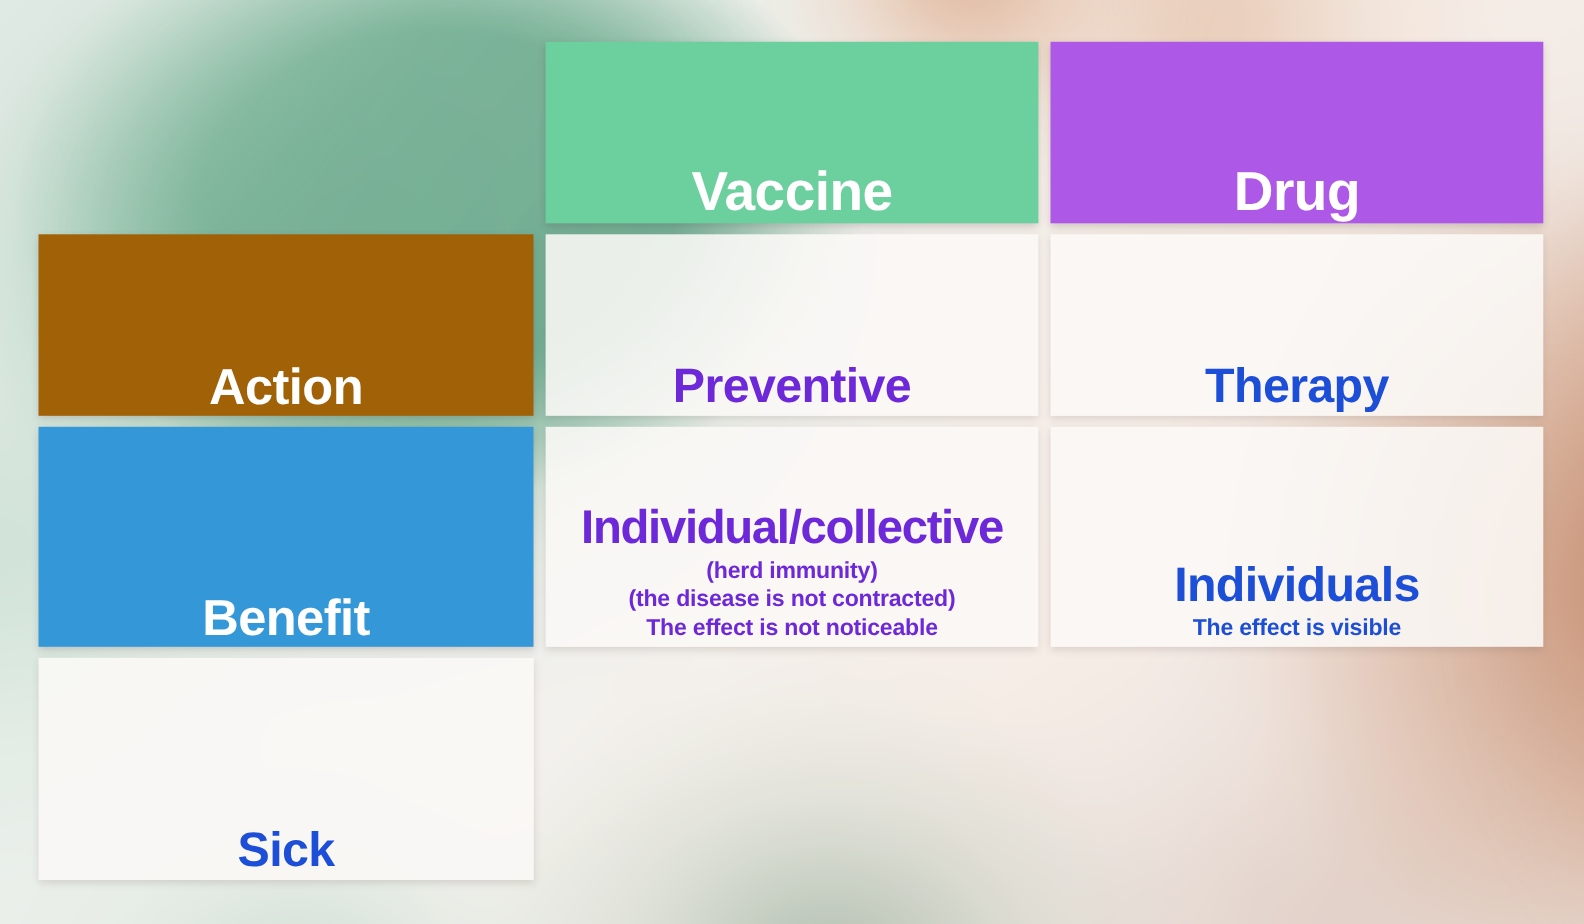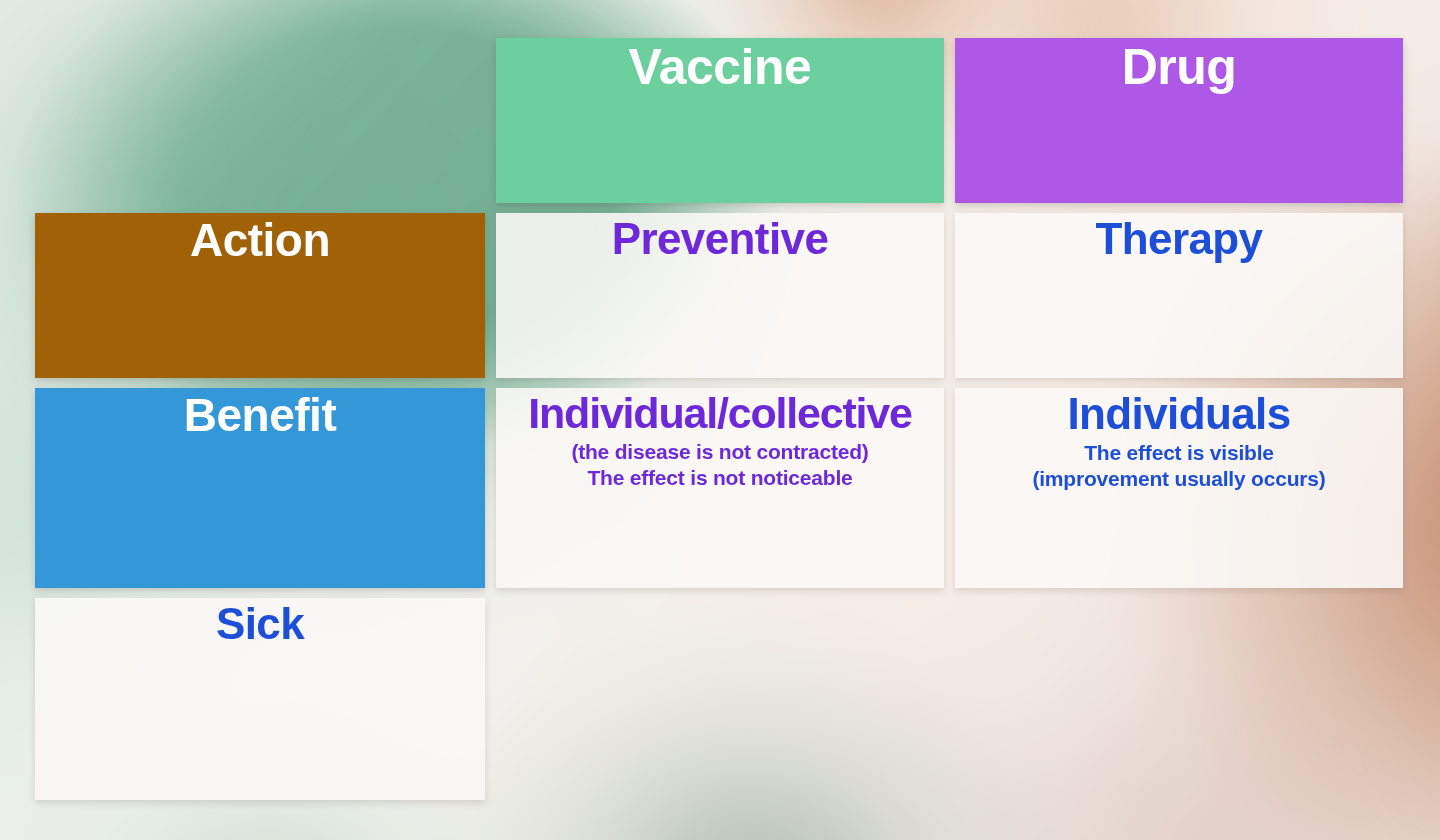--- a/index.html
+++ b/index.html
@@ -72,21 +72,21 @@
     grid-template-rows: 165px 165px 200px 202px;
     column-gap: 11px;
     row-gap: 10px;
   }
 
   .cell {
     position: relative;
     display: flex;
     flex-direction: column;
     align-items: center;
-    justify-content: flex-start;
+    justify-content: flex-end;
     text-align: center;
     box-sizing: border-box;
     padding: 4px 10px;
   }
 
   .cell.spacer {
     background: transparent;
   }
 
   .cell.head {
@@ -173,29 +173,29 @@
     <div class="cell body tone-purple">
       <span class="t">Therapy</span>
     </div>
 
     <div class="cell rowlabel" style="background:#3498D8">
       <span class="t">Benefit</span>
     </div>
     <div class="cell body tone-green">
       <span class="t fit">Individual/collective</span>
       <span class="sub">
+        <span class="ln">(herd immunity)</span>
         <span class="ln">(the disease is not contracted)</span>
         <span class="ln">The effect is not noticeable</span>
       </span>
     </div>
     <div class="cell body tone-purple">
       <span class="t">Individuals</span>
       <span class="sub">
         <span class="ln">The effect is visible</span>
-        <span class="ln">(improvement usually occurs)</span>
       </span>
     </div>
 
     <div class="cell body tone-purple">
       <span class="t">Sick</span>
     </div>
 
   </div>
 </div>
 

